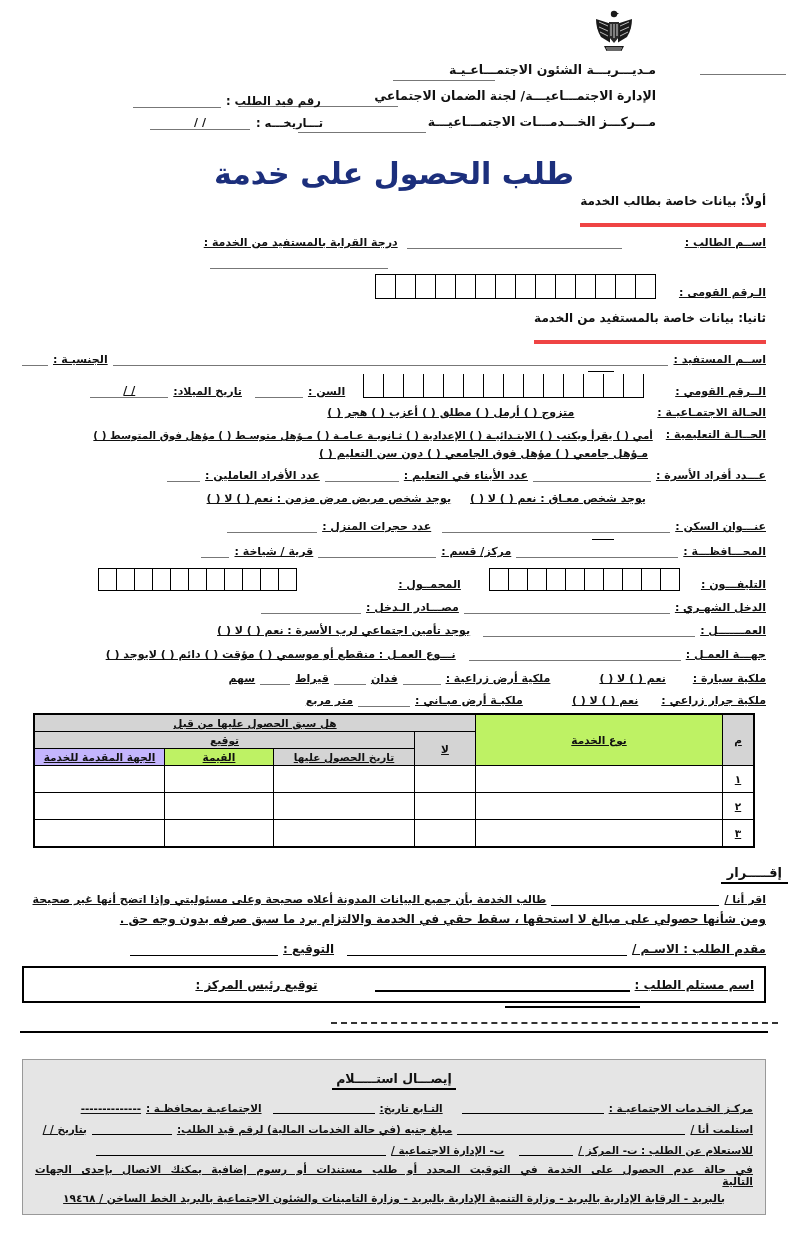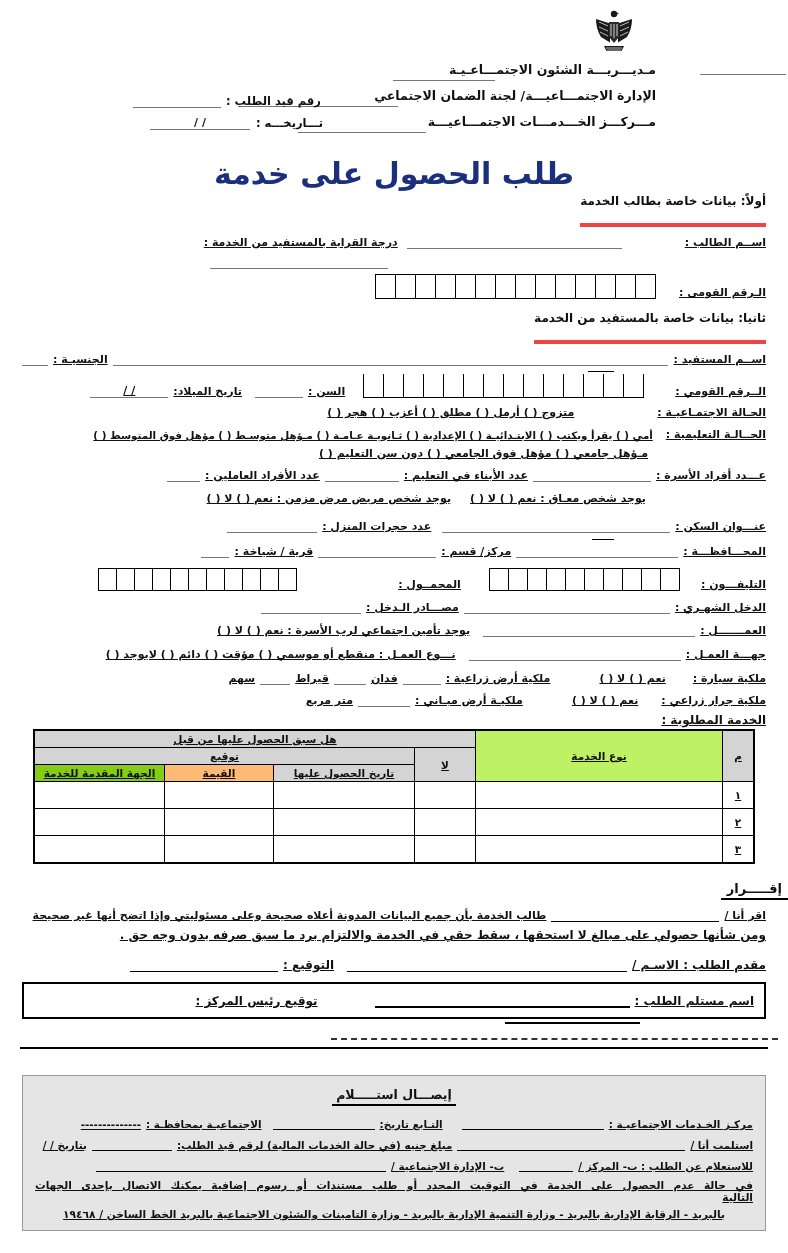--- a/index.html
+++ b/index.html
@@ -264,39 +264,36 @@
     </div>
 
     <div class="row" style="margin-bottom:6px;">
       <span class="lbl">ملكية جرار زراعي  :</span>
       <span class="lbl" style="margin-right:18px;">نعم (   )   لا  (   )</span>
       <span class="lbl" style="margin-right:44px;">ملكيـة أرض مبـاني :</span>
       <span class="line" style="width:52px;"></span>
       <span class="lbl">متر مربع</span>
     </div>
 
-    <div class="row" style="margin-bottom:2px;">
-      <span class="lbl" style="font-size:12px;">الخدمة المطلوبة :</span>
-    </div>
 
     <table class="svc-table">
       <thead>
         <tr>
           <th rowspan="3" style="width: 22px; background: rgb(212, 212, 212);">م</th>
           <th rowspan="3" style="width: 238px; background: #bef264;">نوع الخدمة</th>
           <th colspan="4" style="background: rgb(212, 212, 212);">هل سبق الحصول عليها من قبل</th>
         </tr>
         <tr>
           <th rowspan="2" style="width: 52px; background: rgb(212, 212, 212);">لا</th>
           <th colspan="3" style="background: rgb(212, 212, 212);">توقيع</th>
         </tr>
         <tr>
           <th style="width: 132px; background: rgb(212, 212, 212);">تاريخ الحصول عليها</th>
-          <th style="width: 100px; background: #fdba74;">القيمة</th>
-          <th style="background: #84cc16;">الجهة المقدمة للخدمة</th>
+          <th style="width: 100px; background: #bef264;">القيمة</th>
+          <th style="background: #c4b5fd;">الجهة المقدمة للخدمة</th>
         </tr>
       </thead>
       <tbody>
         <tr>
           <td>١</td>
           <td></td>
           <td></td>
           <td></td>
           <td></td>
           <td></td>

